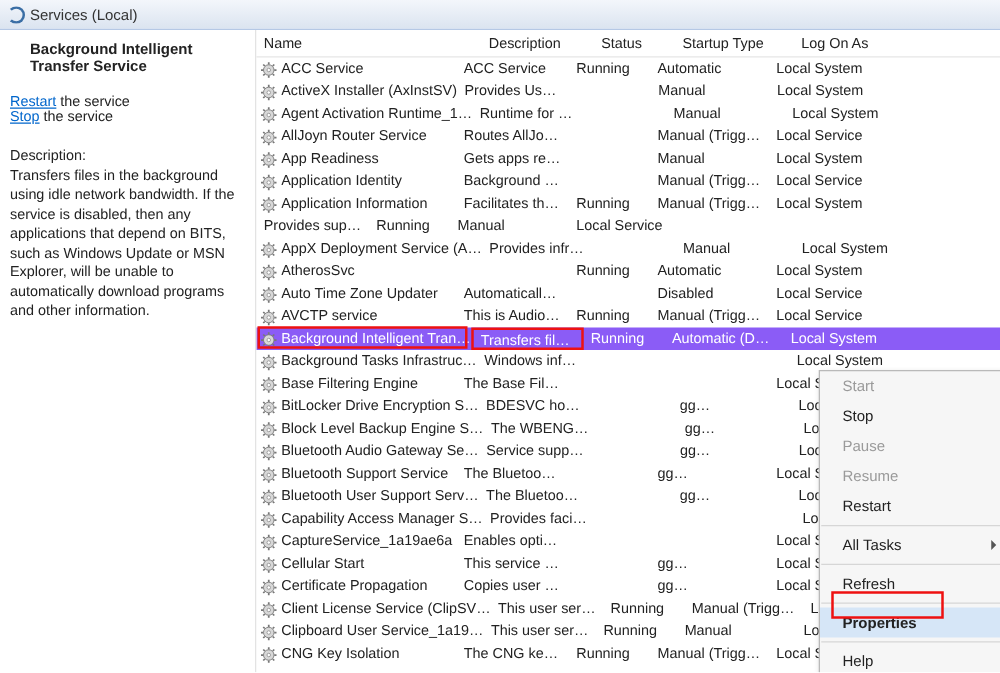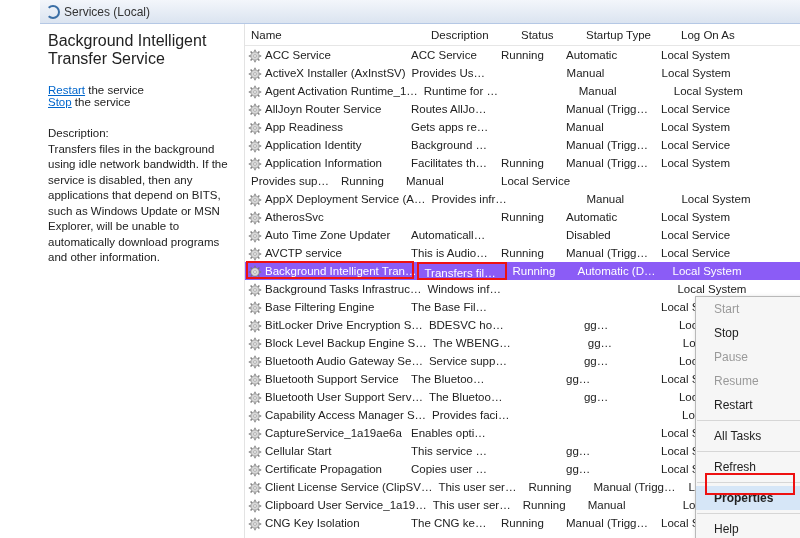--- a/index.html
+++ b/index.html
@@ -1,32 +1,32 @@
 <!DOCTYPE html>
 <html><head>
 <meta charset="utf-8">
 <style>
   * { box-sizing: border-box; font-family: "Segoe UI", Tahoma, sans-serif; }
   html, body { margin: 0; padding: 0; width: 800px; height: 538px; overflow: hidden; background: #fff; }
-  .window { display: flex; flex-direction: column; width: 800px; height: 538px; padding-left: 40px; }
+  .window { display: flex; flex-direction: column; width: 800px; height: 538px; }
   .titlebar {
     height: 24px; line-height: 24px; border-bottom: 1px solid #b5c8e5;
     background: linear-gradient(#f3f6fb, #dbe4f0); padding-left: 6px;
     display: flex; align-items: center; gap: 4px; font-size: 12px; color: #333;
   }
   .reload-ico {
     width: 14px; height: 14px; border-radius: 50%;
     border: 2px solid #3a6ea5; border-left-color: transparent;
   }
   .body { flex: 1; display: flex; overflow: hidden; }
   .sidebar {
     width: 205px; padding: 8px 10px 8px 8px; font-size: 11.5px; color: #222;
     border-right: 1px solid #e3e3e3;
   }
-  .sidebar h3 { margin: 0 0 16px 0; font-size: 16px; font-weight: 400; }
+  .sidebar h3 { margin: 0 0 16px 16px; font-size: 12px; font-weight: 700; }
   .sidebar .link { color: #0066cc; text-decoration: underline; cursor: pointer; }
   .sidebar .para { margin-top: 18px; line-height: 1.35; }
   .lbl { font-weight: 400; }
   .main { flex: 1; position: relative; overflow: hidden; }
   .hdr-row {
     display: flex; height: 22px; align-items: center; font-size: 11.5px;
     color: #222; border-bottom: 1px solid #e6e6e6; user-select: none;
   }
   .hdr-cell { padding: 0 6px; border-right: 1px solid transparent; }
   .c-name { flex: 0 0 180px; }

